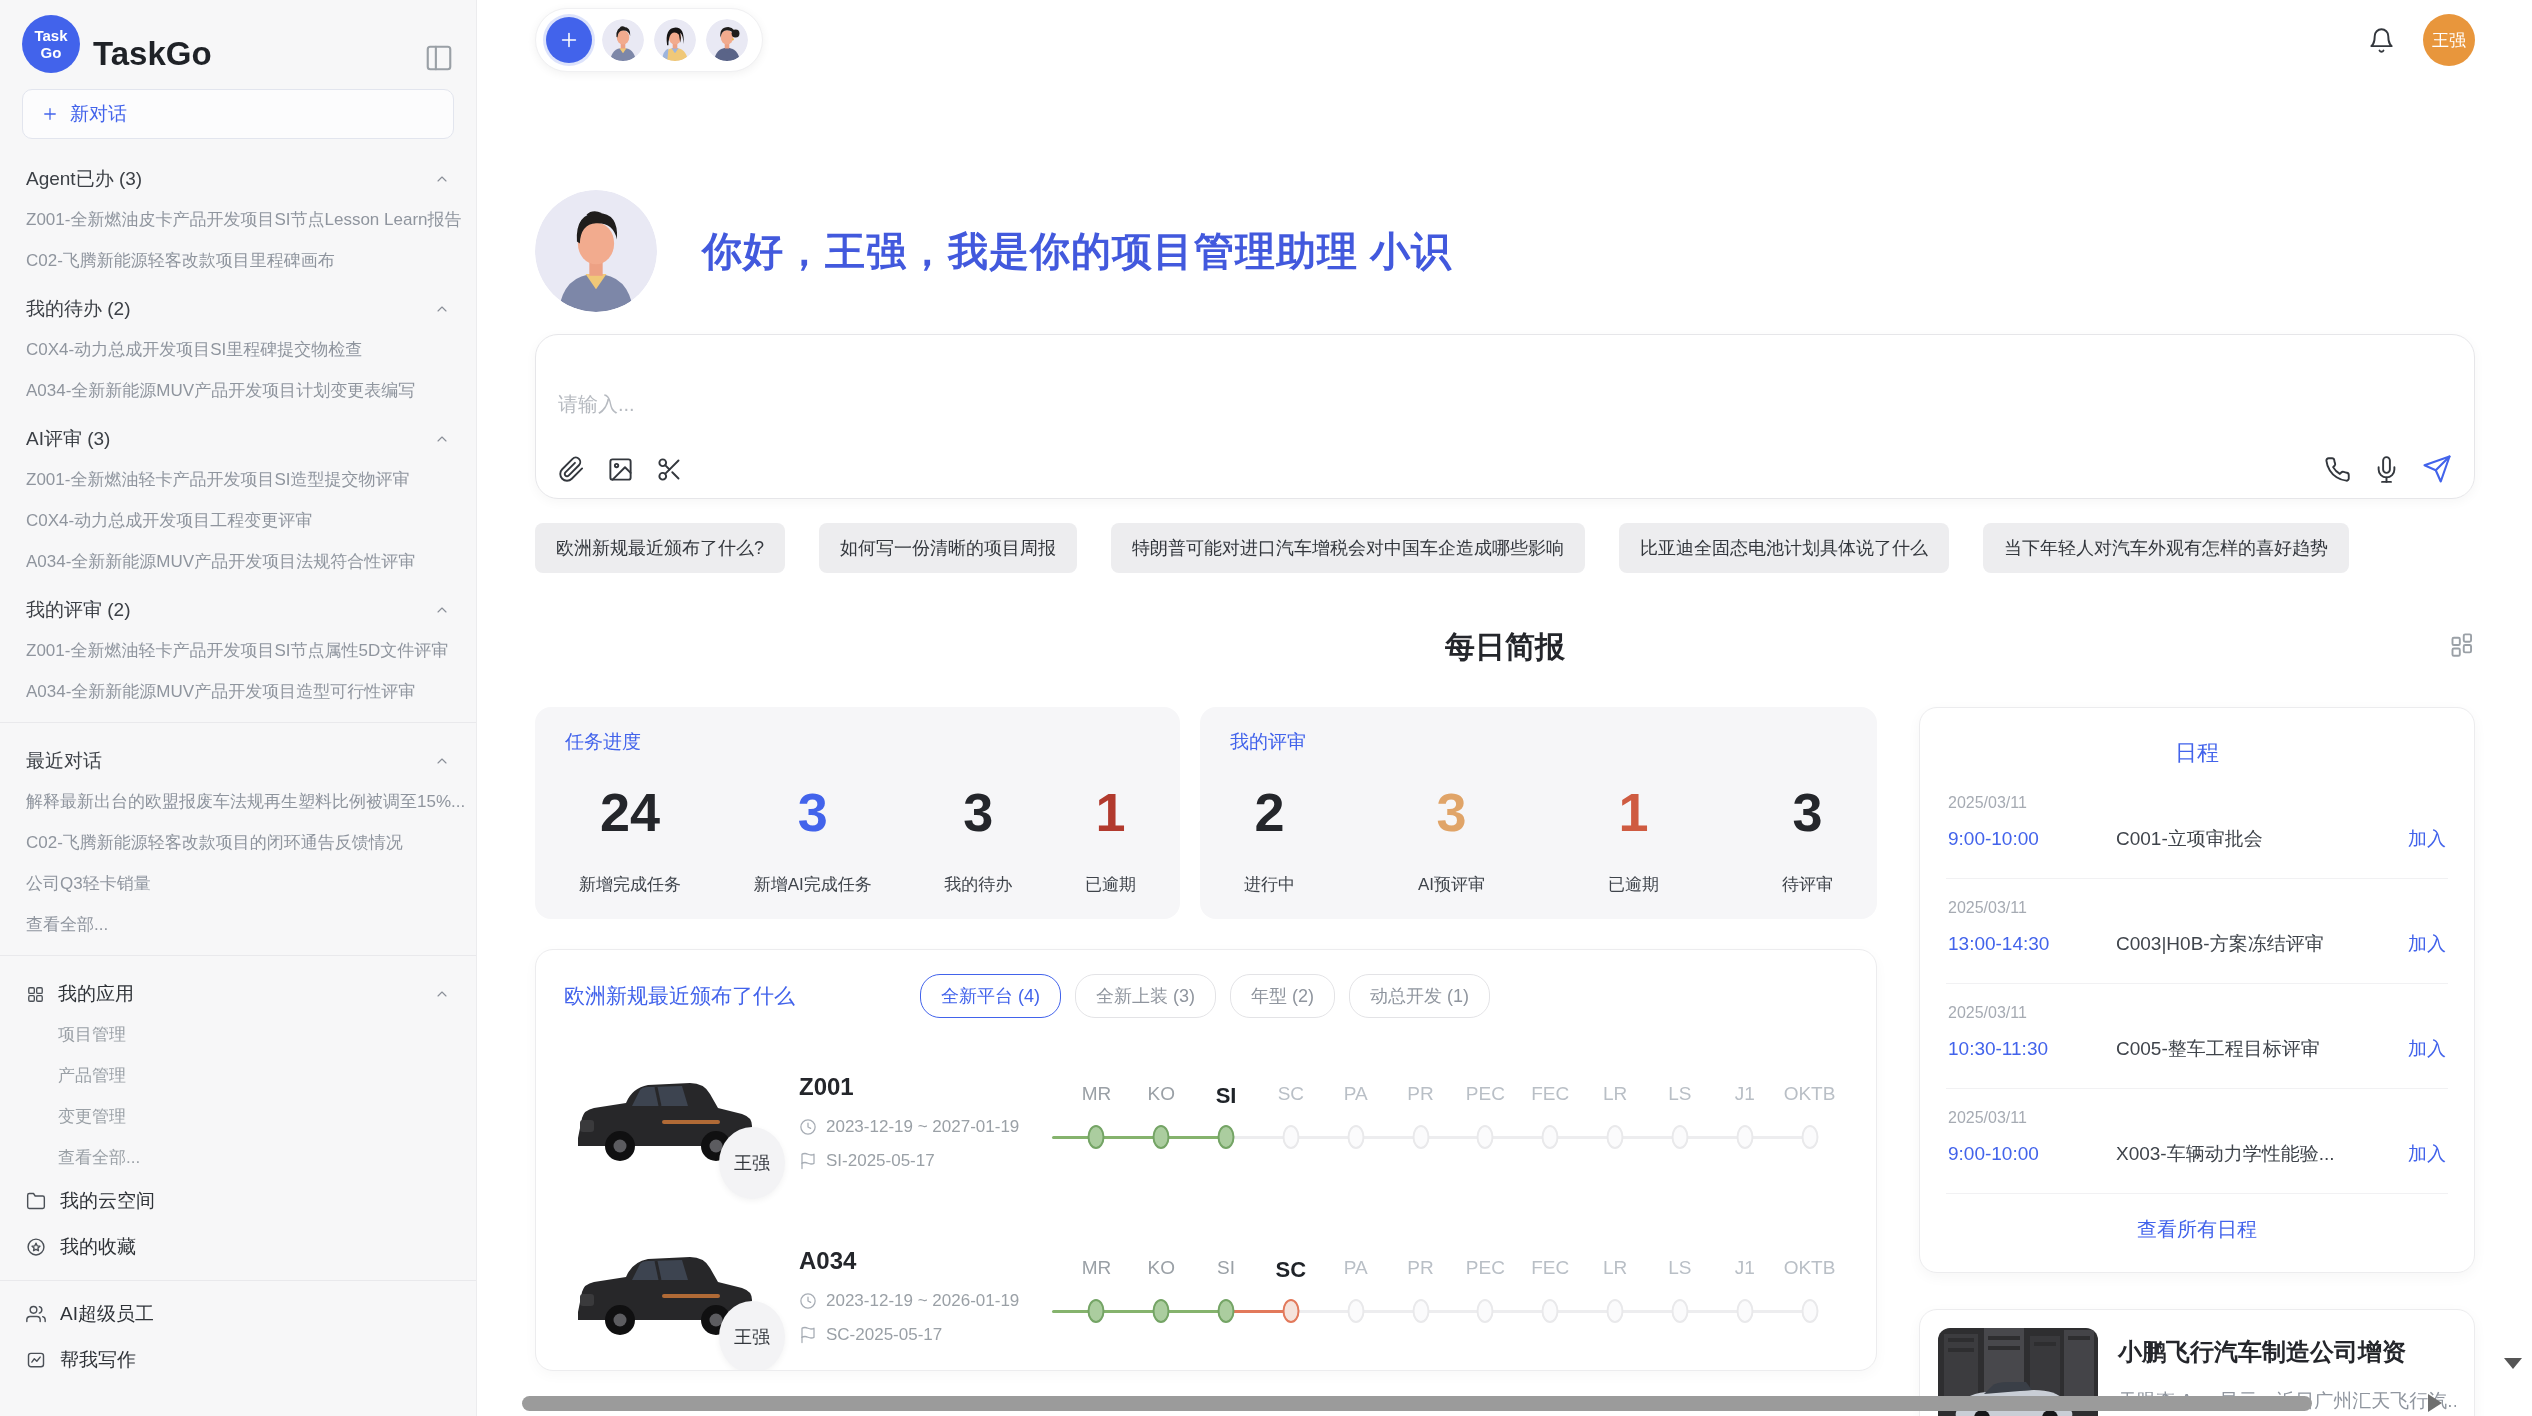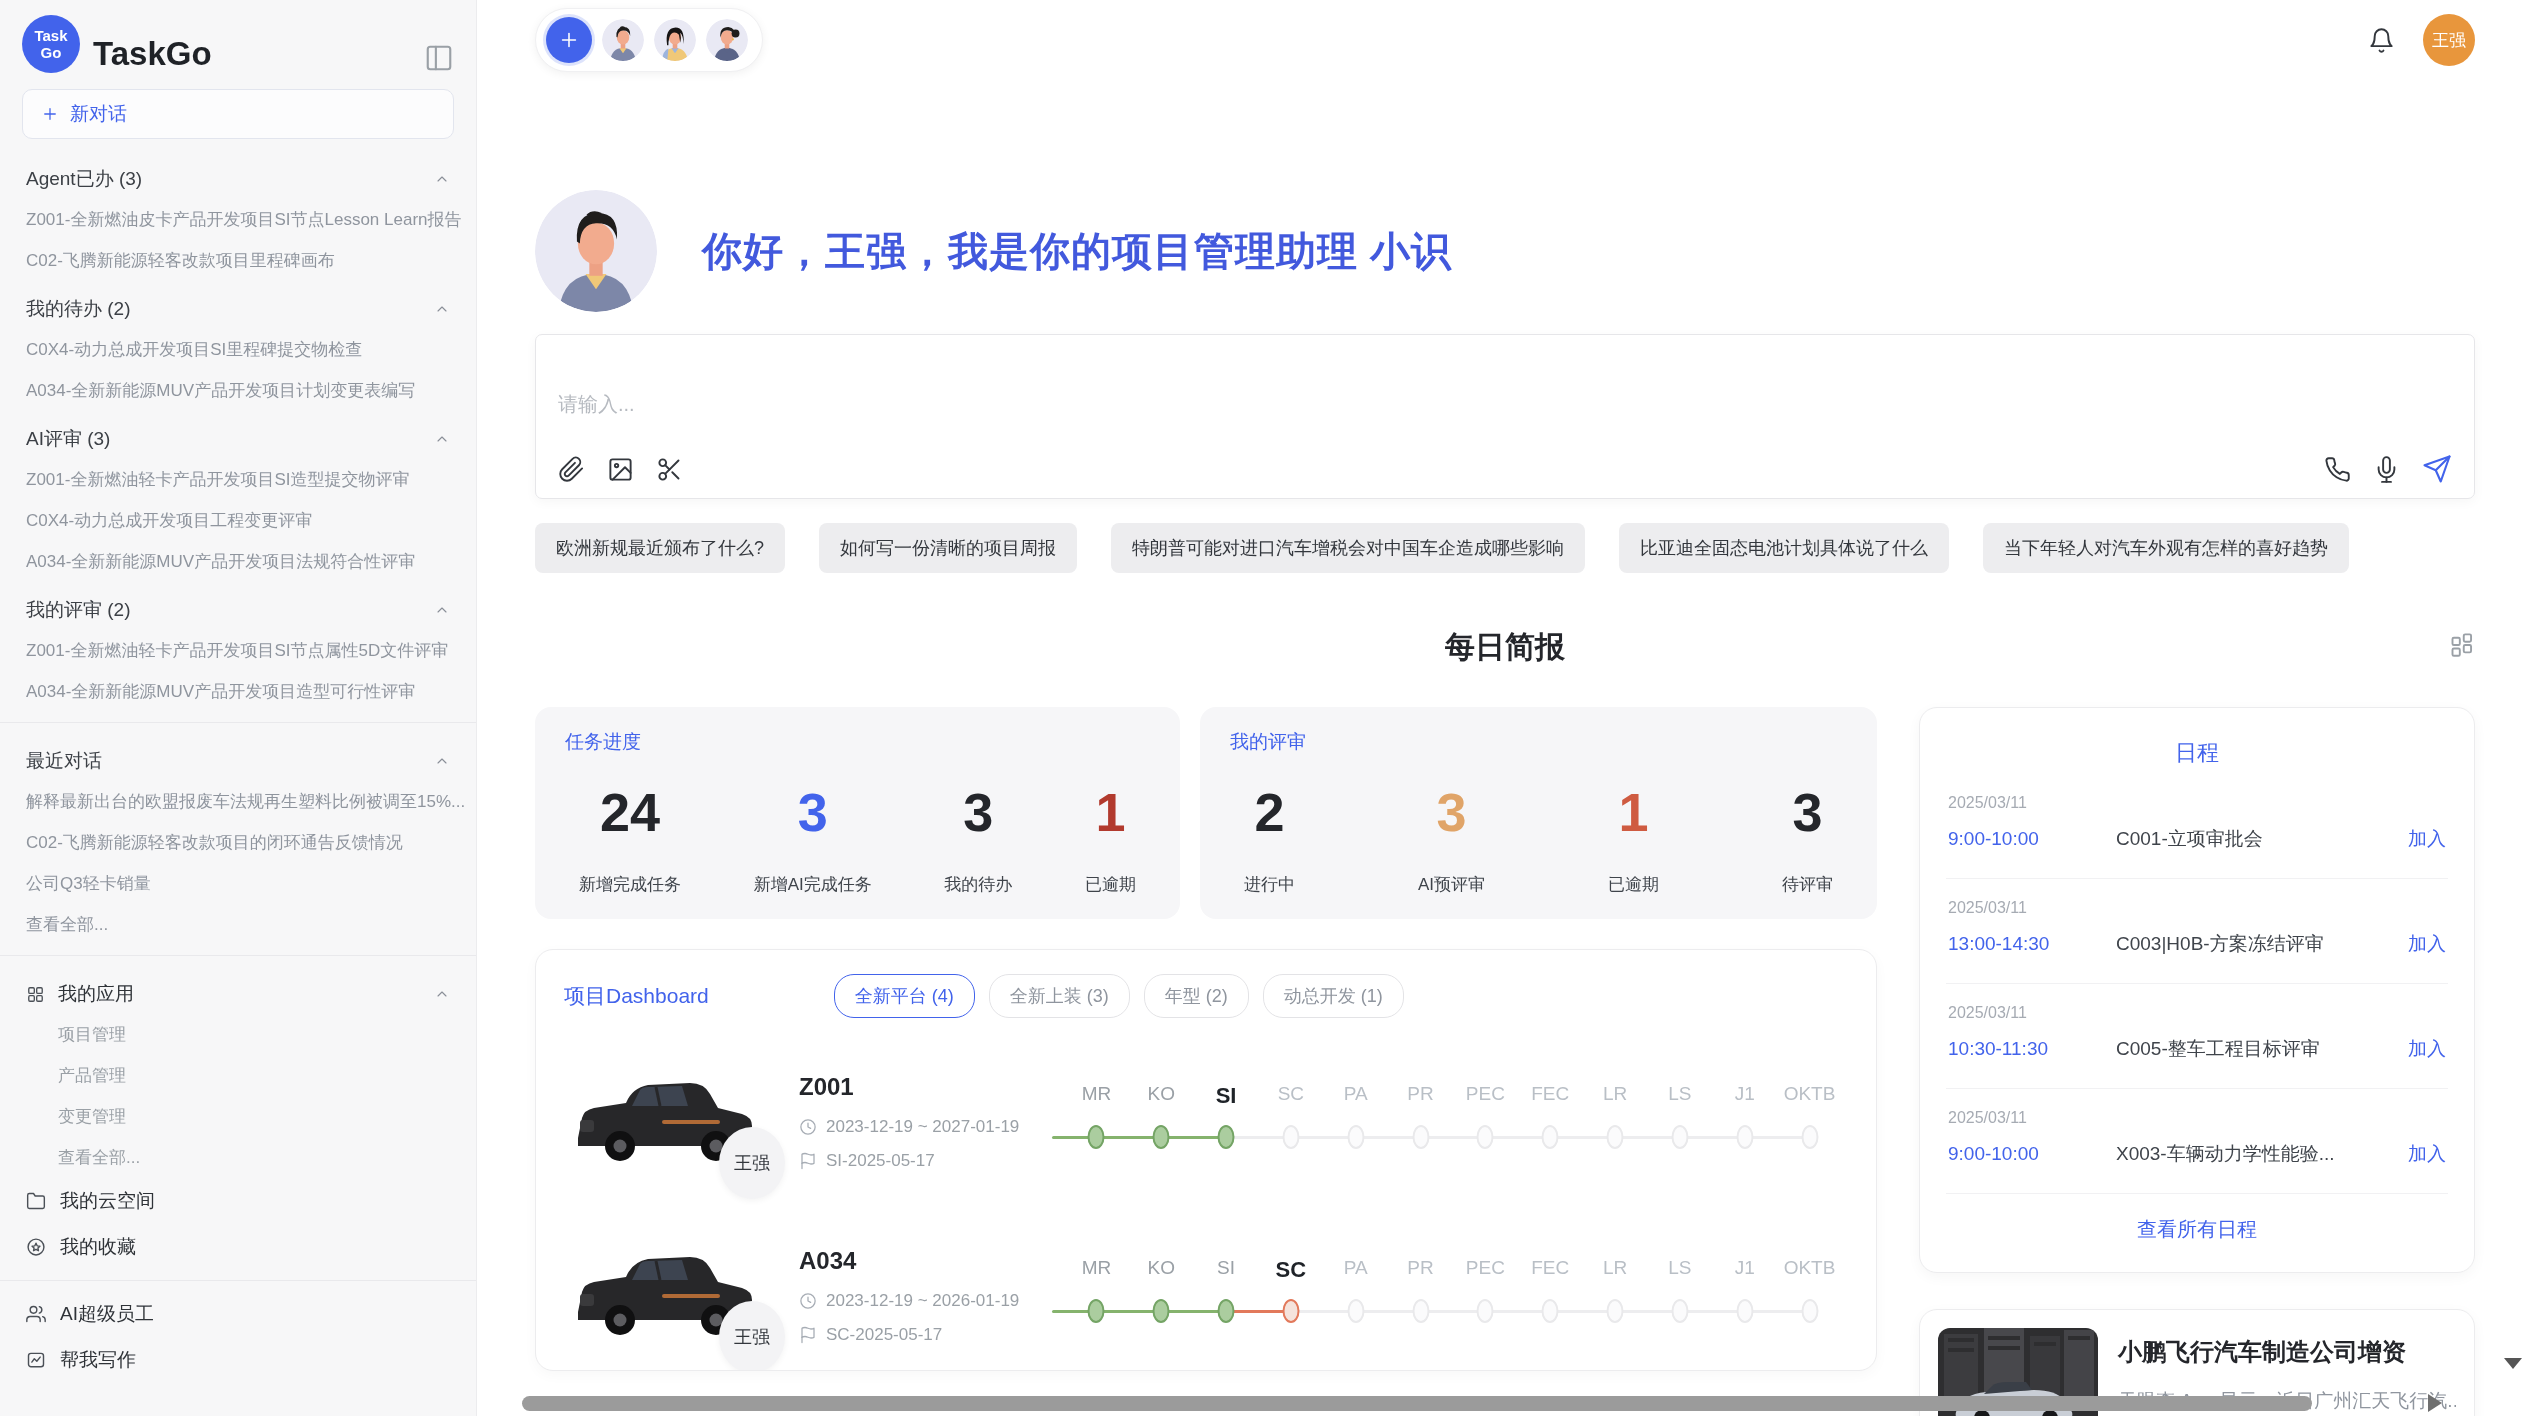--- a/index.html
+++ b/index.html
@@ -44,21 +44,21 @@
   .top-right { margin-left:auto; display:flex; align-items:center; gap:28px; }
   .bell { width:27px; height:27px; color:#33373d; cursor:pointer; }
   .user-badge { width:52px; height:52px; border-radius:50%; background:#e8963c; color:#fff;
     font-size:17px; display:flex; align-items:center; justify-content:center; cursor:pointer; }
 
   .greeting { display:flex; align-items:center; gap:45px; margin-top:118px; }
   .greet-avatar { width:122px; height:122px; border-radius:50%; overflow:hidden; flex:0 0 auto; }
   .greet-avatar svg { display:block; width:100%; height:100%; }
   .greet-text { font-size:40px; font-weight:700; color:#4259dd; letter-spacing:1px; }
 
-  .input-card { margin-top:22px; height:165px; border:1px solid #e6e6e9; border-radius:7px;
+  .input-card { margin-top:22px; height:165px; border:1px solid #e6e6e9; border-radius:23px;
     box-shadow:0 3px 12px rgba(0,0,0,.04); padding:16px 22px 14px; display:flex; flex-direction:column; }
   .input-card textarea { border:none; outline:none; resize:none; flex:1; font-size:20px;
     font-family:inherit; color:#33373d; padding-top:40px; }
   .input-card textarea::placeholder { color:#b6bac0; }
   .input-tools { display:flex; align-items:center; }
   .input-tools .grp { display:flex; align-items:center; gap:22px; }
   .tool-ic { width:27px; height:27px; color:#33373d; cursor:pointer; }
   .tool-ic.send { color:#4263eb; width:30px; height:30px; }
   .input-tools .right { margin-left:auto; }
 
@@ -501,21 +501,21 @@
                 <div class="stat">
           <div class="v" style="color:#24262b">3</div>
           <div class="l">待评审</div>
                 </div>
      </div>
             </div>
           </div>
 
         <div class="dash-card">
           <div class="dash-head">
-            <div class="dash-title">项目Dashboard</div>
+            <div class="dash-title">欧洲新规最近颁布了什么</div>
             <div class="dash-filters" id="dash-filters">
                 <div class="fchip active">全新平台 (4)</div>
                 <div class="fchip">全新上装 (3)</div>
                 <div class="fchip">年型 (2)</div>
                 <div class="fchip">动总开发 (1)</div>
               </div>
           </div>
           <div id="projects">
               <div class="proj-row">
     <div class="truck-wrap"><svg class="truck" viewBox="0 0 200 110">

